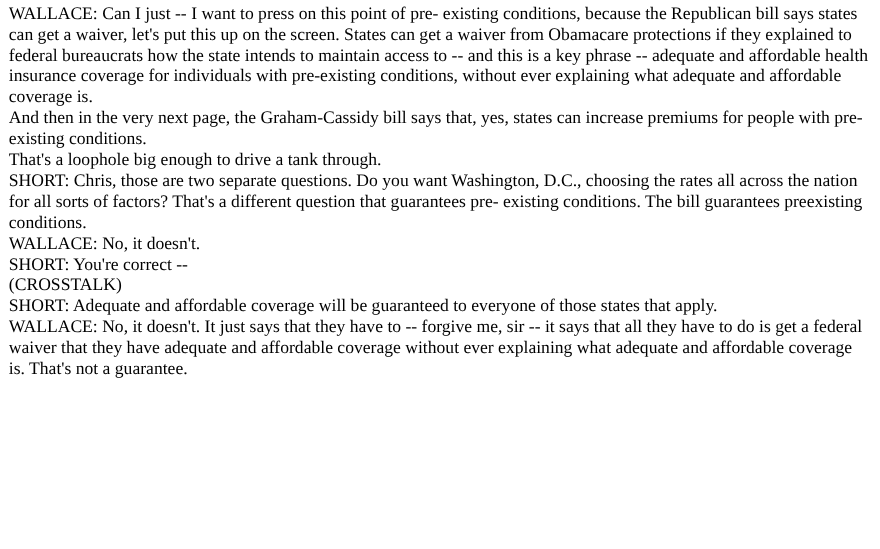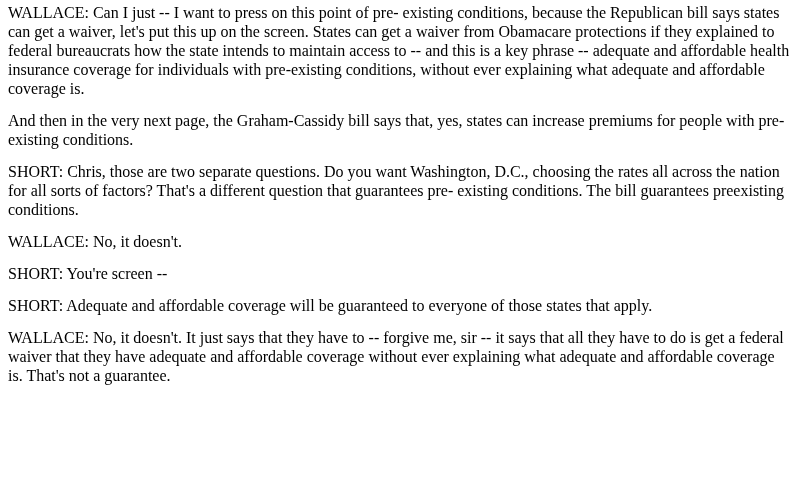--- a/index.html
+++ b/index.html
@@ -10,31 +10,33 @@
     width: 784px;
     color: #000000;
     font-family: "Liberation Serif", "DejaVu Serif", serif;
     font-size: 16px;
     line-height: 19px;
   }
   main[data-name="transcript-document"] {
     display: block;
   }
   p.transcript-paragraph {
-    margin: 13px 0;
+    margin: 0 0;
   }
   main[data-name="transcript-document"] > p.transcript-paragraph:first-child {
     margin-top: 0;
   }
 </style>
 </head>
 <body style="background-color: rgb(255, 255, 255); color: rgb(0, 0, 0);">
 
 <main data-name="transcript-document">
   <p class="transcript-paragraph" data-name="transcript-paragraph-wallace-1">WALLACE: Can I just -- I want to press on this point of pre- existing conditions, because the Republican bill says states can get a waiver, let's put this up on the screen. States can get a waiver from Obamacare protections if they explained to federal bureaucrats how the state intends to maintain access to -- and this is a key phrase -- adequate and affordable health insurance coverage for individuals with pre-existing conditions, without ever explaining what adequate and affordable coverage is.</p>
   <p class="transcript-paragraph" data-name="transcript-paragraph-wallace-2">And then in the very next page, the Graham-Cassidy bill says that, yes, states can increase premiums for people with pre-existing conditions.</p>
+  <p class="transcript-paragraph" data-name="transcript-paragraph-wallace-3">That's a loophole big enough to drive a tank through.</p>
   <p class="transcript-paragraph" data-name="transcript-paragraph-short-1">SHORT: Chris, those are two separate questions. Do you want Washington, D.C., choosing the rates all across the nation for all sorts of factors? That's a different question that guarantees pre- existing conditions. The bill guarantees preexisting conditions.</p>
   <p class="transcript-paragraph" data-name="transcript-paragraph-wallace-4">WALLACE: No, it doesn't.</p>
-  <p class="transcript-paragraph" data-name="transcript-paragraph-short-2">SHORT: You're screen --</p>
+  <p class="transcript-paragraph" data-name="transcript-paragraph-short-2">SHORT: You're correct --</p>
+  <p class="transcript-paragraph" data-name="transcript-paragraph-crosstalk">(CROSSTALK)</p>
   <p class="transcript-paragraph" data-name="transcript-paragraph-short-3">SHORT: Adequate and affordable coverage will be guaranteed to everyone of those states that apply.</p>
   <p class="transcript-paragraph" data-name="transcript-paragraph-wallace-5">WALLACE: No, it doesn't. It just says that they have to -- forgive me, sir -- it says that all they have to do is get a federal waiver that they have adequate and affordable coverage without ever explaining what adequate and affordable coverage is. That's not a guarantee.</p>
 
 </main>
 
 </body></html>

